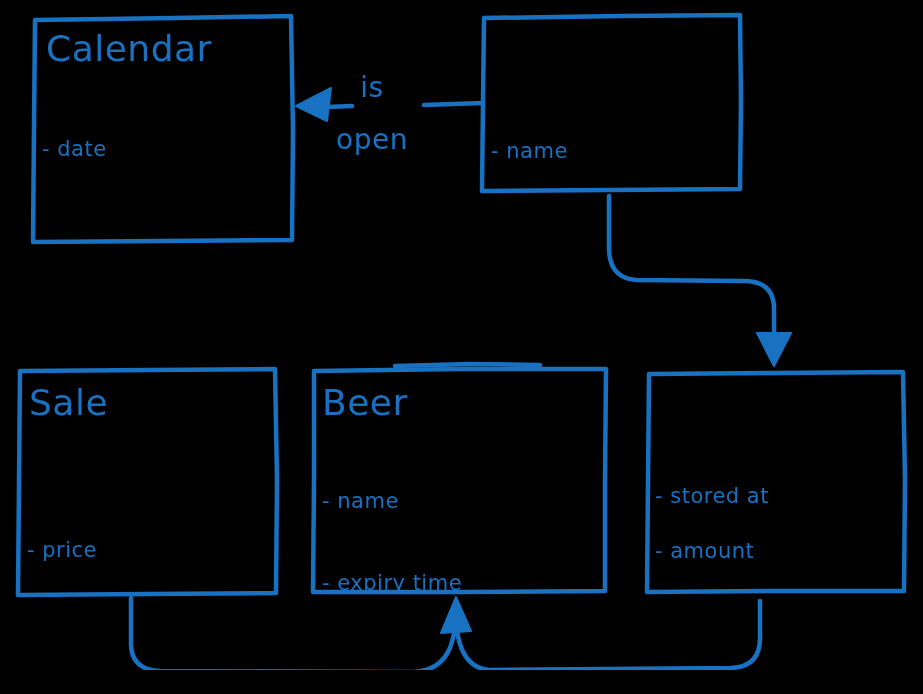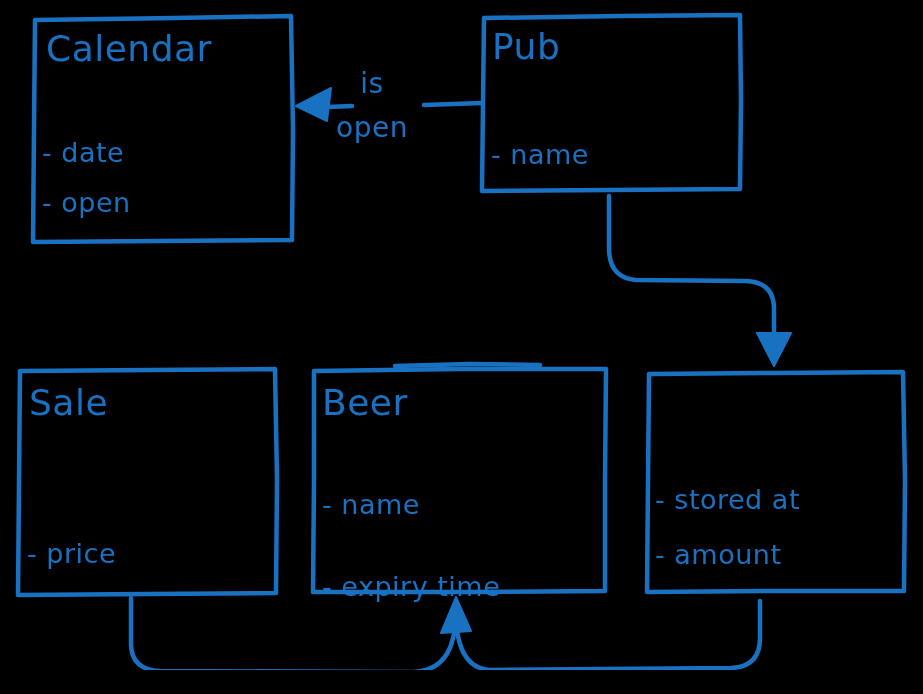--- a/index.html
+++ b/index.html
@@ -39,28 +39,28 @@
     position: absolute;
     color: var(--stroke, #1971c2);
     white-space: pre;
     letter-spacing: 0.5px;
   }
   .entity-title {
     font-size: 36px;
     font-weight: 500;
   }
   .entity-attr {
-    font-size: 27px;
+    font-size: 21px;
   }
   .edge-label {
     font-size: 28px;
     width: 84px;
     text-align: center;
     white-space: normal;
-    line-height: 44px;
+    line-height: 52px;
   }
 </style>
 </head>
 <body>
 
 <div class="canvas">
 
   <svg width="923" height="694" viewBox="0 0 923 694">
 
     <path class="shape-stroke" d="M 35,20 L 175,18 L 291,16 L 293,130 L 292,240 L 160,241 L 33,242 L 34,128 Z"></path>
@@ -78,23 +78,21 @@
     <polygon class="shape-fill" points="774,366 757,333 791,333"></polygon>
 
     <path class="shape-stroke" d="M 131,598 L 131,645 Q 132,670 160,671 L 414,672 Q 446,670 453,638 L 455,630"></path>
 
     <path class="shape-stroke" d="M 760,601 L 760,638 Q 760,667 731,668 L 488,670 Q 464,667 458,636 L 457,630"></path>
     <polygon class="shape-fill" points="456,597 441,633 471,631"></polygon>
   </svg>
 
   <div class="label entity-title" style="left:46px; top:28px">Calendar</div>
   <div class="label entity-attr" style="left:42px; top:137px">- date</div>
-  <div class="label entity-attr" style="left:42px; top:187px">- open</div>
 
-  <div class="label entity-title" style="left:492px; top:26px">Pub</div>
   <div class="label entity-attr" style="left:491px; top:139px">- name</div>
 
   <div class="label edge-label" style="left:330px; top:62px">is open</div>
 
   <div class="label entity-title" style="left:29px; top:382px">Sale</div>
   <div class="label entity-attr" style="left:27px; top:538px">- price</div>
 
   <div class="label entity-title" style="left:322px; top:382px">Beer</div>
   <div class="label entity-attr" style="left:322px; top:489px">- name</div>
   <div class="label entity-attr" style="left:322px; top:571px">- expiry time</div>

